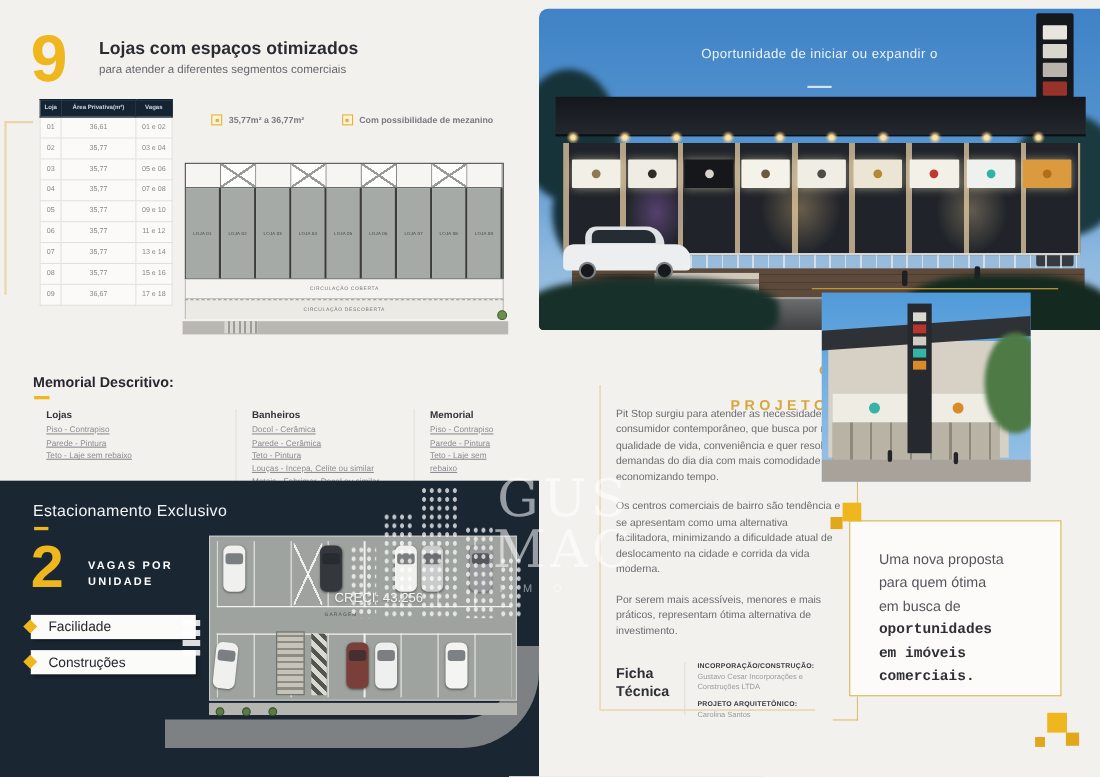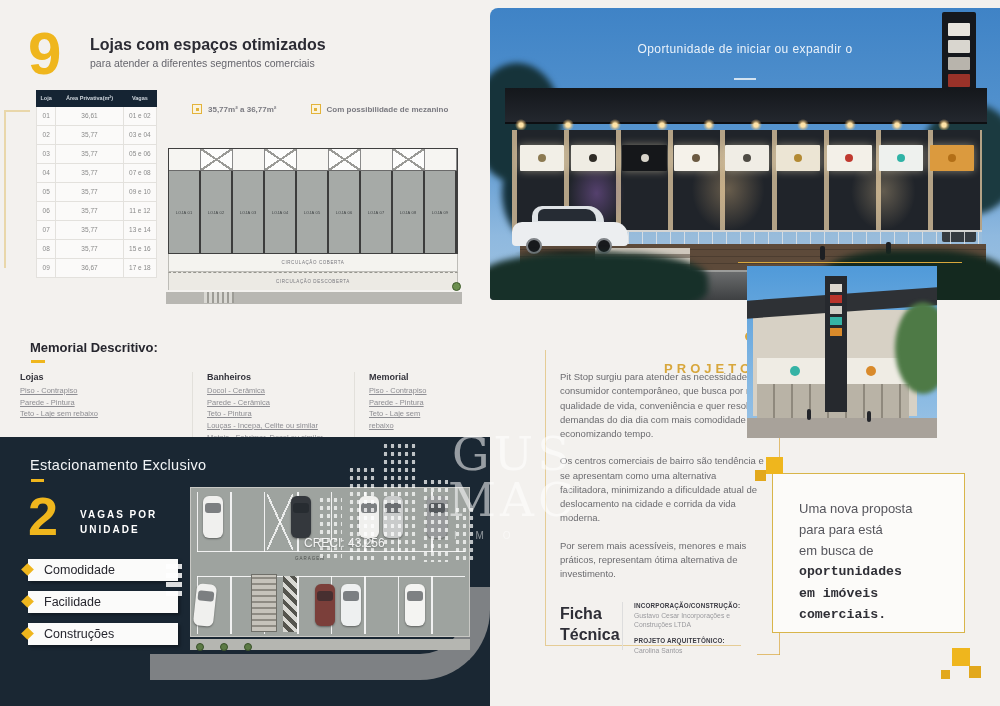--- a/index.html
+++ b/index.html
@@ -34,21 +34,21 @@
   .fp-circ{position:absolute;left:2px;width:290px;height:18px;display:flex;align-items:center;justify-content:center;font-size:4.5px;color:#77777d;letter-spacing:.6px;}
   .fp-circ1{top:118px;background:#f4f3ef;border:1px solid #bdbcb7;border-top:none;}
   .fp-circ2{top:136px;background:#eceae4;border-left:1px solid #bdbcb7;border-right:1px solid #bdbcb7;border-top:1px dashed #97968f;}
   .fp-walk{position:absolute;left:0;top:156px;width:296px;height:12px;background:#b8b7b2;}
   .fp-ramp{position:absolute;left:38px;top:156px;width:30px;height:11px;background:repeating-linear-gradient(90deg,#d9d8d3 0 3px,#9d9c96 3px 5px);}
   .fp-green{position:absolute;left:286px;top:146px;width:9px;height:9px;border-radius:50%;background:#6c8f4e;border:1px solid #3f5c2c;}
 
   
   .mem-title{left:30px;top:340px;font-size:13px;font-weight:700;color:#26262e;}
   .mem-dash{left:31px;top:360px;width:14px;height:3px;background:#EFB61D;}
-  .mem-cols{left:20px;top:372px;width:436px;display:grid;grid-template-columns:172px 162px 102px;}
+  .mem-cols{left:42px;top:372px;width:436px;display:grid;grid-template-columns:172px 162px 102px;}
   .mem-col{padding-right:10px;}
   .mem-col+.mem-col{border-left:1px solid #e2e0db;padding-left:14px;}
   .mem-col h4{margin:0 0 3px 0;font-size:9px;font-weight:700;color:#33333b;}
   .mem-col div{font-size:7.5px;color:#8d8d92;line-height:1.55;text-decoration:underline;}
 
   
   .hero{left:490px;top:8px;width:510px;height:292px;border-radius:8px 0 0 4px;overflow:hidden;background:linear-gradient(180deg,#3F83C6 0%,#5795CF 45%,#8FB9DF 78%,#9FC2E0 100%);z-index:1;}
   .hero .blob{position:absolute;filter:blur(3px);}
   .hl1{left:0;right:0;top:34px;text-align:center;font-size:12px;color:#eaf2fa;letter-spacing:.4px;}
   .hl2{left:0;right:0;top:45px;text-align:center;font-size:13px;font-weight:700;color:#ffffff;letter-spacing:.6px;}
@@ -132,21 +132,21 @@
 
   
   .gold-vline{left:545px;top:350px;width:1px;height:295px;background:rgba(216,167,60,.5);z-index:2;}
   .gold-hline{left:545px;top:645px;width:196px;height:1px;background:rgba(216,167,60,.5);z-index:2;}
   .projeto-head{left:542px;top:332px;width:212px;display:flex;align-items:flex-end;gap:20px;z-index:3;flex-direction:column;}
   .projeto-head .ring{width:9px;height:9px;border:2px solid #D8A73C;border-radius:50%;}
   .projeto-head .txt{font-size:13px;font-weight:700;color:#D8A73C;letter-spacing:4px;}
   .projeto-head .line{flex:1;height:1px;background:rgba(216,167,60,.6);}
   .paras{left:560px;top:370px;width:206px;z-index:3;}
   .paras p{margin:0 0 13px 0;font-size:9.5px;color:#6b6b6f;line-height:1.5;}
-  .ficha-title{left:560px;top:604px;font-size:16px;font-weight:700;color:#2e2e36;line-height:1.3;z-index:3;}
+  .ficha-title{left:560px;top:604px;font-size:13px;font-weight:700;color:#2e2e36;line-height:1.3;z-index:3;}
   .ficha-div{left:622px;top:602px;width:1px;height:48px;background:#ddd;z-index:3;}
   .ficha-items{left:634px;top:602px;width:132px;z-index:3;}
   .ficha-items .lbl{font-size:6.3px;font-weight:700;color:#3a3a42;letter-spacing:.2px;}
   .ficha-items .val{font-size:6.8px;color:#9a9a9e;line-height:1.35;margin:2px 0 8px 0;}
 
   
   .inset-topline{left:738px;top:262px;width:224px;height:1px;background:#D8A73C;z-index:6;}
   .inset{left:747px;top:266px;width:190px;height:172px;overflow:hidden;z-index:5;background:linear-gradient(#509ad9,#7fb5e2 60%,#9cc3e4);}
   .inset .bld{position:absolute;left:6px;top:44px;width:164px;height:106px;background:#d7d1c5;}
   .inset .roof{position:absolute;left:0px;top:28px;width:190px;height:18px;background:#2e3135;transform:skewY(-4deg);}
@@ -391,21 +391,20 @@
 
   <div class="abs park">
     <div class="abs park-title">Estacionamento Exclusivo</div>
     <div class="abs park-dash"></div>
     <div class="abs big2">2</div>
     <div class="abs vagas">
       <div>VAGAS POR</div>
       <div>UNIDADE</div>
     </div>
     <div class="abs ribbons" id="ribbons">
-        <div class="ribbon"><span class="dia"></span><span>Comodidade</span></div>
         <div class="ribbon"><span class="dia"></span><span>Facilidade</span></div>
         <div class="ribbon"><span class="dia"></span><span>Construções</span></div>
       </div>
     <div class="abs crosswalk"></div>
 
     <div class="abs road-corner"></div>
     <div class="abs gplan">
       <div class="stalls top"></div>
       <div class="stalls bot"></div>
       <div class="xstall"></div>
@@ -482,21 +481,21 @@
     <div class="ip" style="left:60px;"></div>
       <div class="ip" style="left:120px;bottom:16px;"></div>
   </div>
 
   <div class="abs qline-top"></div>
   <div class="abs qline-bl-v"></div>
   <div class="abs qline-bl-h"></div>
   <div class="abs quote">
     <div id="quote-lines">
         <div class="r">Uma nova proposta</div>
-        <div class="r">para para está</div>
+        <div class="r">para quem ótima</div>
         <div class="r">em busca de</div>
         <div class="b">oportunidades</div>
         <div class="b">em imóveis comerciais.</div>
       </div>
   </div>
   <div class="sq sq1"></div>
   <div class="sq sq2"></div>
   <div class="sq sq3"></div>
   <div class="sq sq4"></div>
   <div class="sq sq5"></div>

